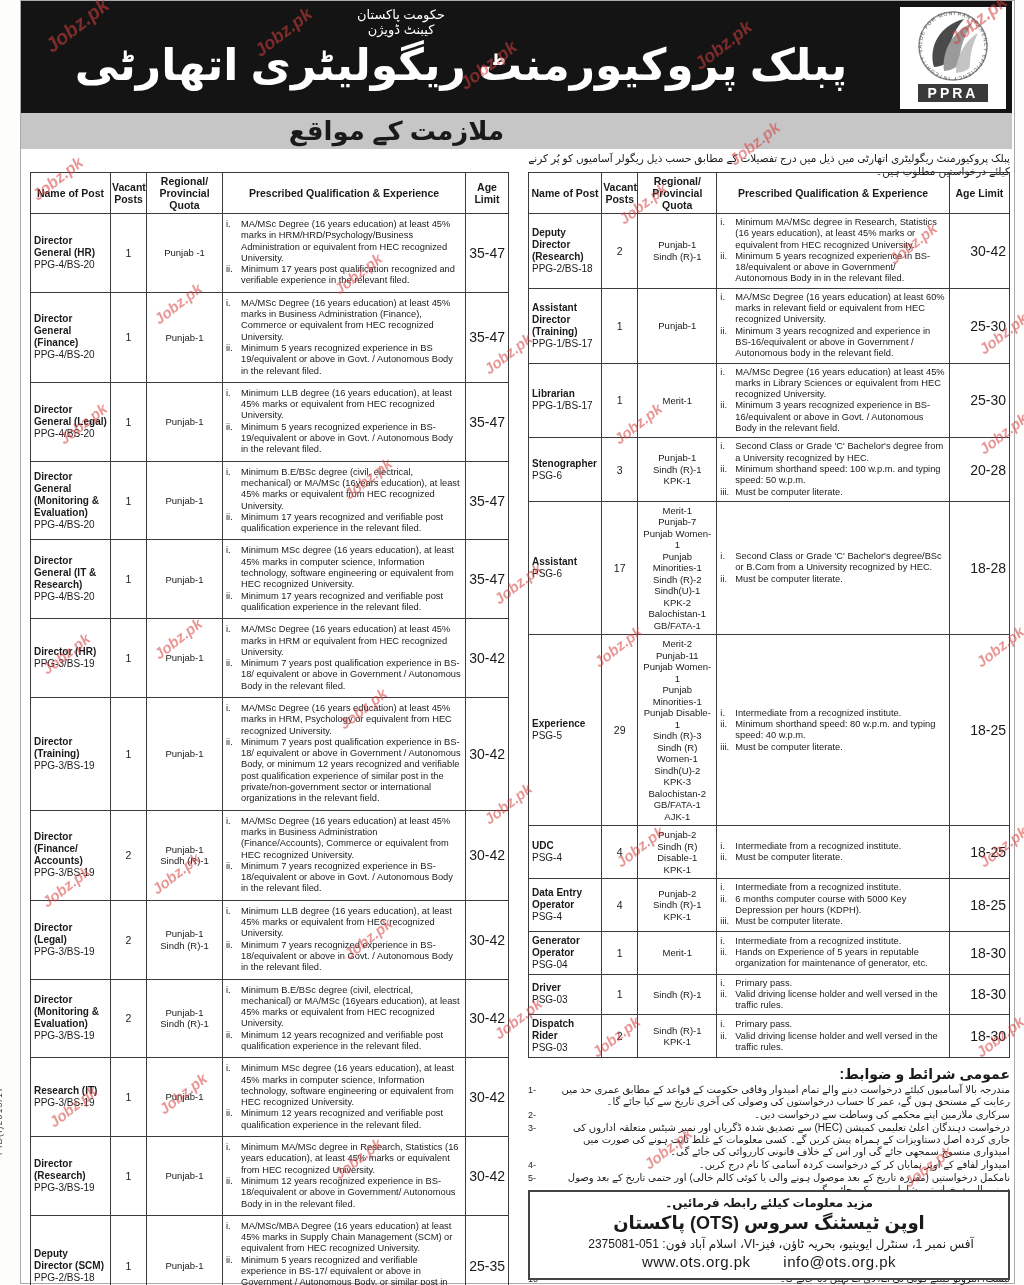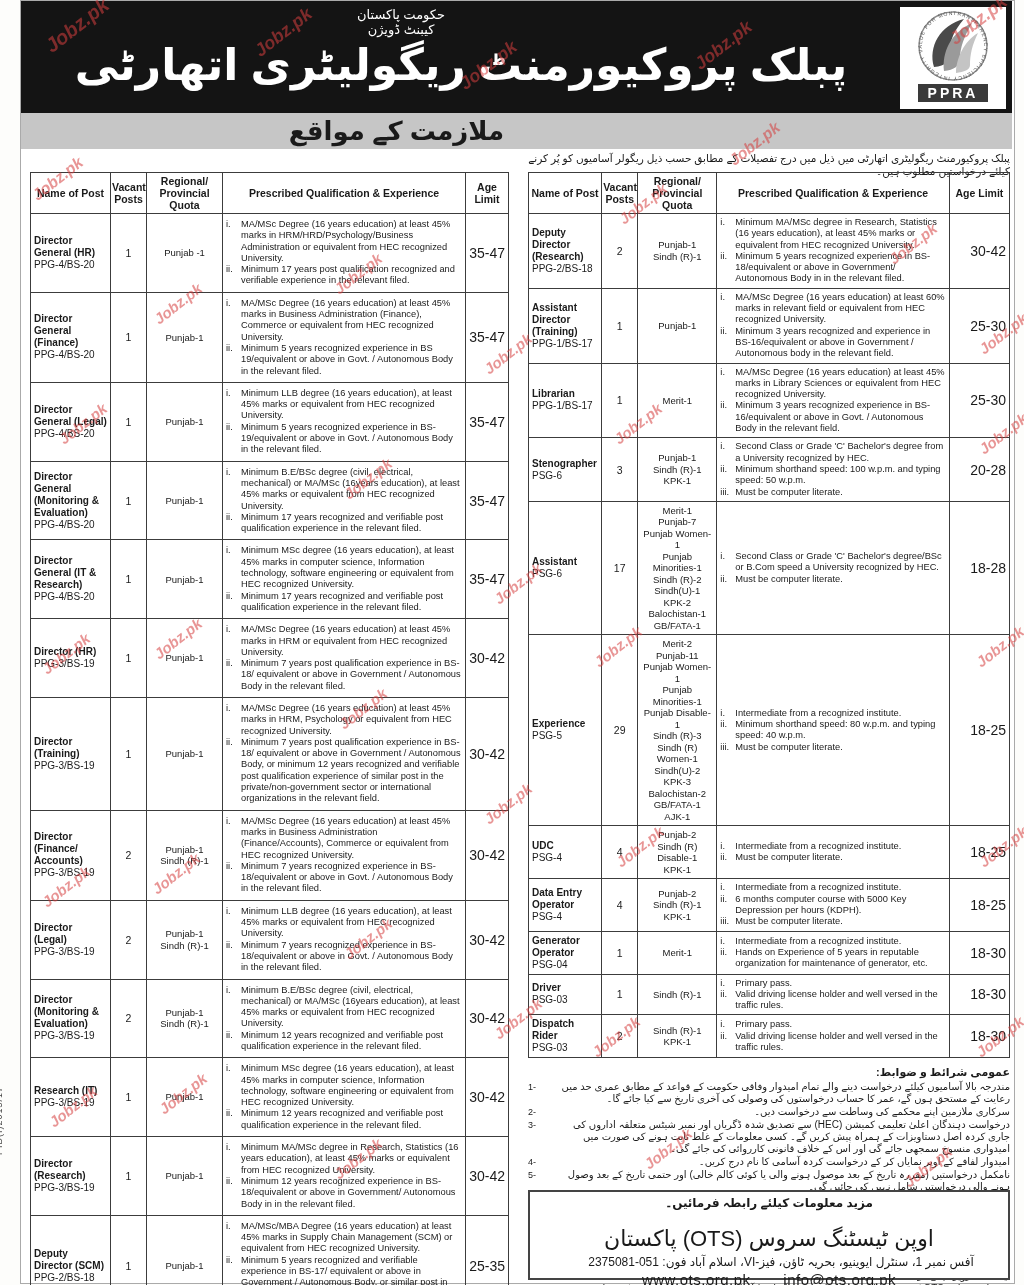--- a/index.html
+++ b/index.html
@@ -39,29 +39,29 @@
   td.c-age{font-size:14px;text-align:right;}
   .qual-item{display:flex;}
   .qual-item .rn{width:15px;flex:0 0 15px;}
   .qual-item .qt{flex:1;}
   .lt td.c-qual{padding:5px 3px;}
   .lt tr{min-height:56px;}
   .lt td{height:52px;}
   .rt td{height:30px;}
   
   .terms{margin-top:8px;width:100%;}
-  .terms-heading,.apply-heading{font-size:11px;font-weight:bold;direction:rtl;text-align:right;margin:2px 0;}
+  .terms-heading,.apply-heading{font-size:14px;font-weight:bold;direction:rtl;text-align:right;margin:2px 0;}
   .term-row{display:flex;align-items:flex-start;margin:1px 0;}
   .term-row .tn{flex:0 0 22px;font-size:9px;padding-top:1px;}
   .term-row .tt{flex:1;direction:rtl;text-align:right;font-size:10px;line-height:12px;}
   
   .ots-box{position:absolute;left:528px;top:1190px;width:482px;height:90px;border:2px solid #444;
     box-sizing:border-box;text-align:center;padding-top:4px;background:#fff;}
   .ots-contact{font-size:12px;font-weight:bold;direction:rtl;}
-  .ots-title{font-size:22px;font-weight:normal;direction:rtl;margin-top:16px;}
+  .ots-title{font-size:18px;font-weight:bold;direction:rtl;margin-top:2px;}
   .ots-address{font-size:12px;direction:rtl;margin-top:3px;margin-left:24px;}
   .ots-links{font-size:15px;margin-top:2px;letter-spacing:.5px;}
   .ots-links span{margin:0 14px;}
   
   .pid-note{position:absolute;left:4px;bottom:130px;transform:rotate(-90deg);transform-origin:left bottom;
     font-size:9px;color:#444;letter-spacing:1px;}
   .wm{position:absolute;color:rgba(214,62,62,.55);font-style:italic;font-weight:bold;
     transform:rotate(-38deg);pointer-events:none;z-index:5;}
 </style>
 </head>
@@ -518,21 +518,21 @@
             <div>Punjab Minorities-1</div>
             <div>Sindh (R)-2</div>
             <div>Sindh(U)-1</div>
             <div>KPK-2</div>
             <div>Balochistan-1</div>
             <div>GB/FATA-1</div>
           </td>
           <td class="c-qual">
             <div class="qual-item">
               <span class="rn">i.</span>
-              <span class="qt">Second Class  or Grade 'C' Bachelor's degree/BSc or B.Com speed a University recognized by HEC.</span>
+              <span class="qt">Second Class  or Grade 'C' Bachelor's degree/BSc or B.Com from a University recognized by HEC.</span>
             </div>
             <div class="qual-item">
               <span class="rn">ii.</span>
               <span class="qt">Must be computer literate.</span>
             </div>
           </td>
           <td class="c-age">18-28</td>
         </tr>
         <tr>
           <td class="c-post">

